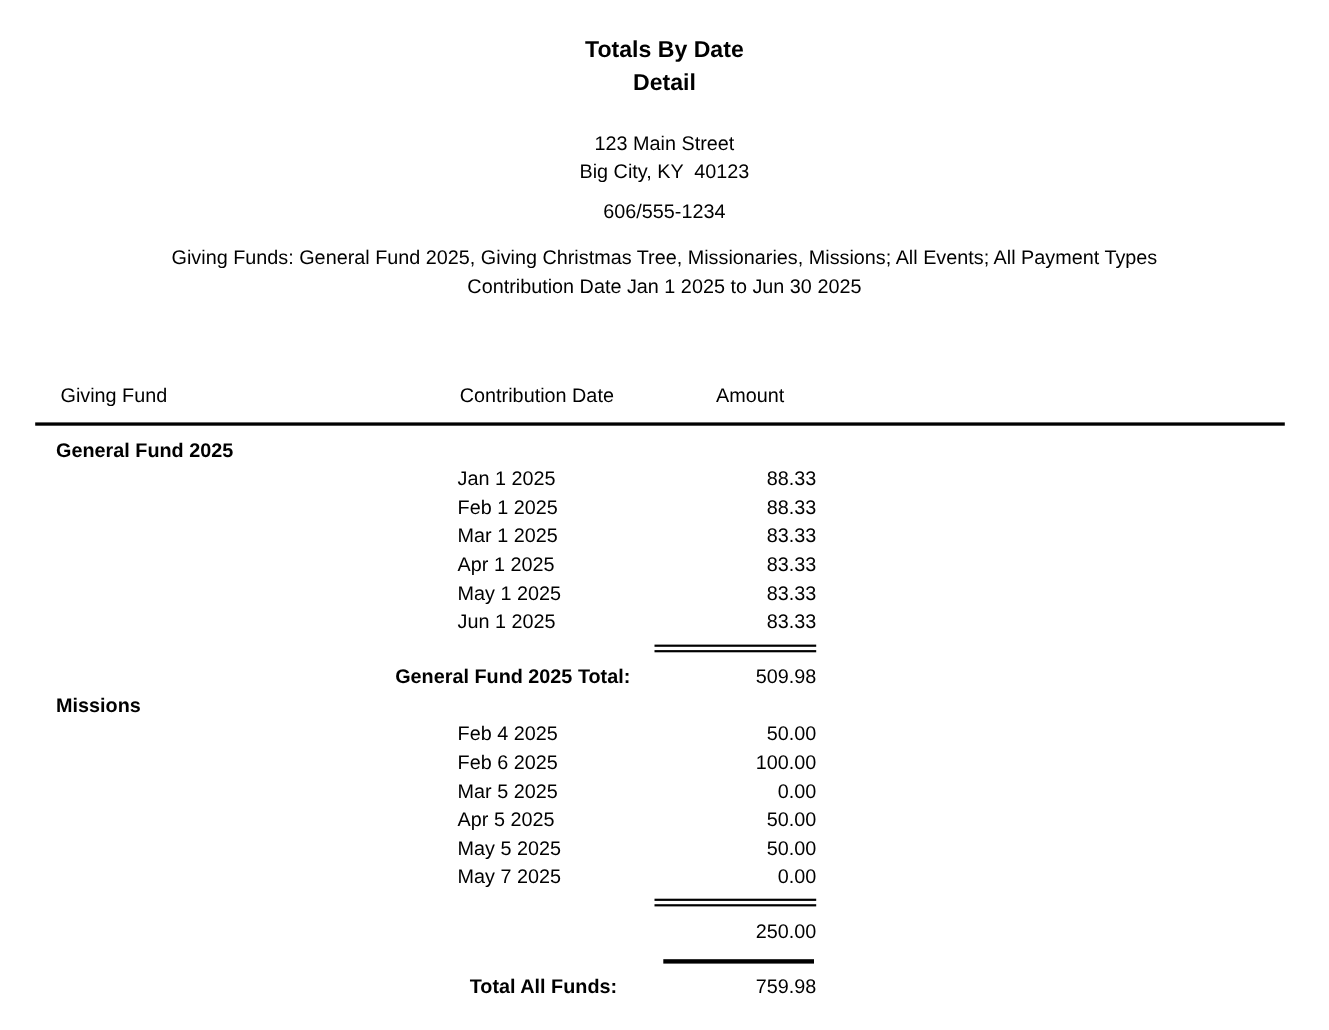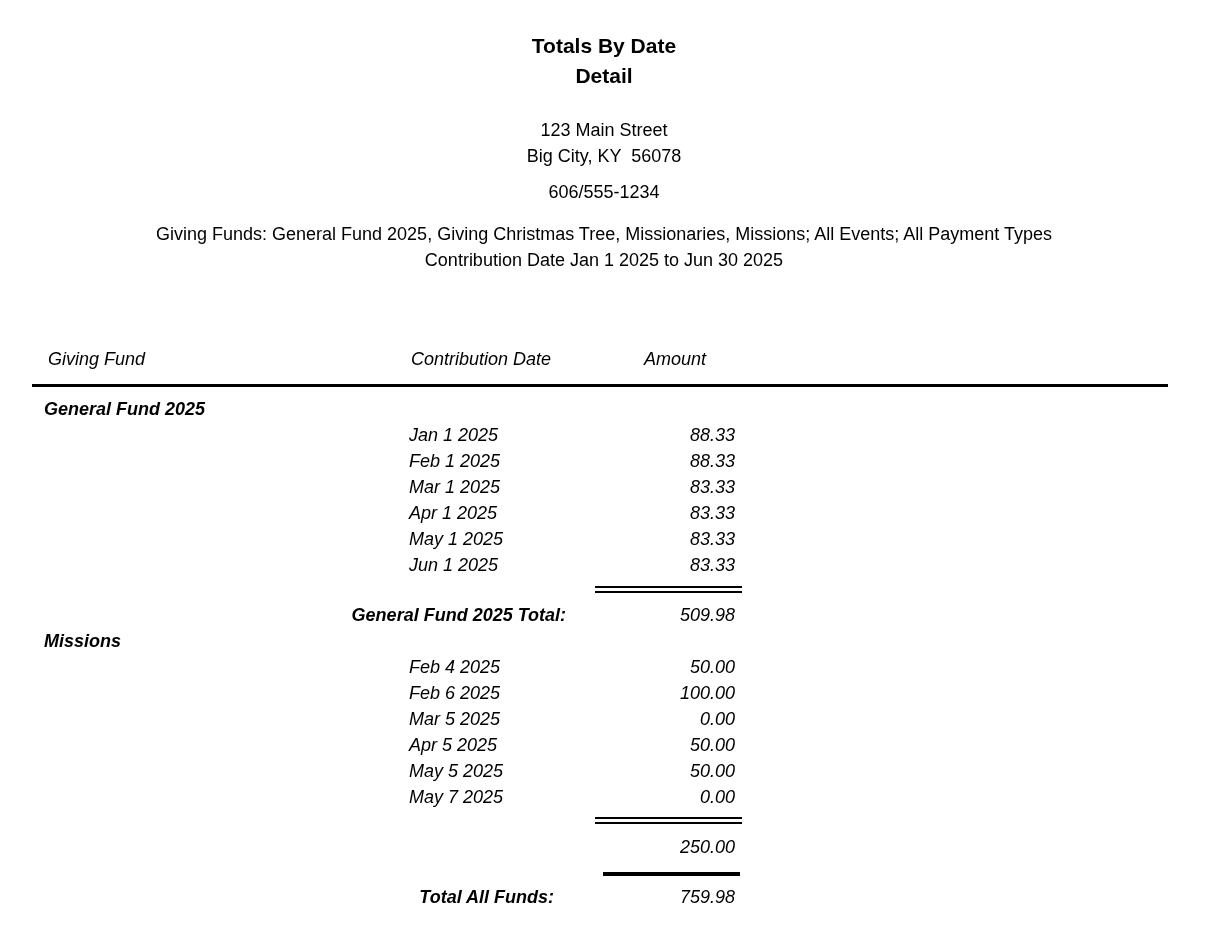--- a/index.html
+++ b/index.html
@@ -11,21 +11,21 @@
     color: #000000;
     font-family: "Liberation Sans", sans-serif;
     font-size: 18px;
     overflow: hidden;
   }
   .abs { position: absolute; }
   .center { left: 8px; width: 1192px; text-align: center; line-height: 24px; }
   .title { font-size: 21px; font-weight: bold; }
   .pre { white-space: pre; }
 
-  .row { position: absolute; left: 8px; width: 963px; height: 22px; line-height: 22px; font-style: italic; }
+  .row { position: absolute; left: 15px; width: 963px; height: 22px; line-height: 22px; }
   .fund-cell  { position: absolute; left: 36px; font-weight: bold; white-space: nowrap; }
   .colhdr-fund { position: absolute; left: 40px; white-space: nowrap; }
   .colhdr-date { position: absolute; left: 403px; white-space: nowrap; }
   .colhdr-amt  { position: absolute; left: 636px; white-space: nowrap; }
   .date-cell   { position: absolute; left: 401px; white-space: nowrap; }
   .amount-cell { position: absolute; left: 527px; width: 200px; text-align: right; white-space: nowrap; }
   .total-label { position: absolute; left: 258px; width: 300px; text-align: right; font-weight: bold; white-space: nowrap; }
   .grand-label { width: 288px; }
 
   .rule-header {
@@ -43,21 +43,21 @@
   }
 </style>
 </head>
 <body>
 
 <div class="page">
 
   <div class="abs center title" style="top:64px">Detail</div>
   <div class="abs center title" style="top:34px">Totals By Date</div>
   <div class="abs center" style="top:118px">123 Main Street</div>
-  <div class="abs center pre" style="top:144px">Big City, KY  56078</div>
+  <div class="abs center pre" style="top:144px">Big City, KY  40123</div>
   <div class="abs center" style="top:180px">606/555-1234</div>
 
   <div class="abs center" style="top:222px">Giving Funds: General Fund 2025, Giving Christmas Tree, Missionaries, Missions; All Events; All Payment Types</div>
   <div class="abs center" style="top:248px">Contribution Date Jan 1 2025 to Jun 30 2025</div>
 
   <div class="row" style="top:348px">
     <span class="colhdr-fund">Giving Fund</span>
     <span class="colhdr-date">Contribution Date</span>
     <span class="colhdr-amt">Amount</span>
   </div>

